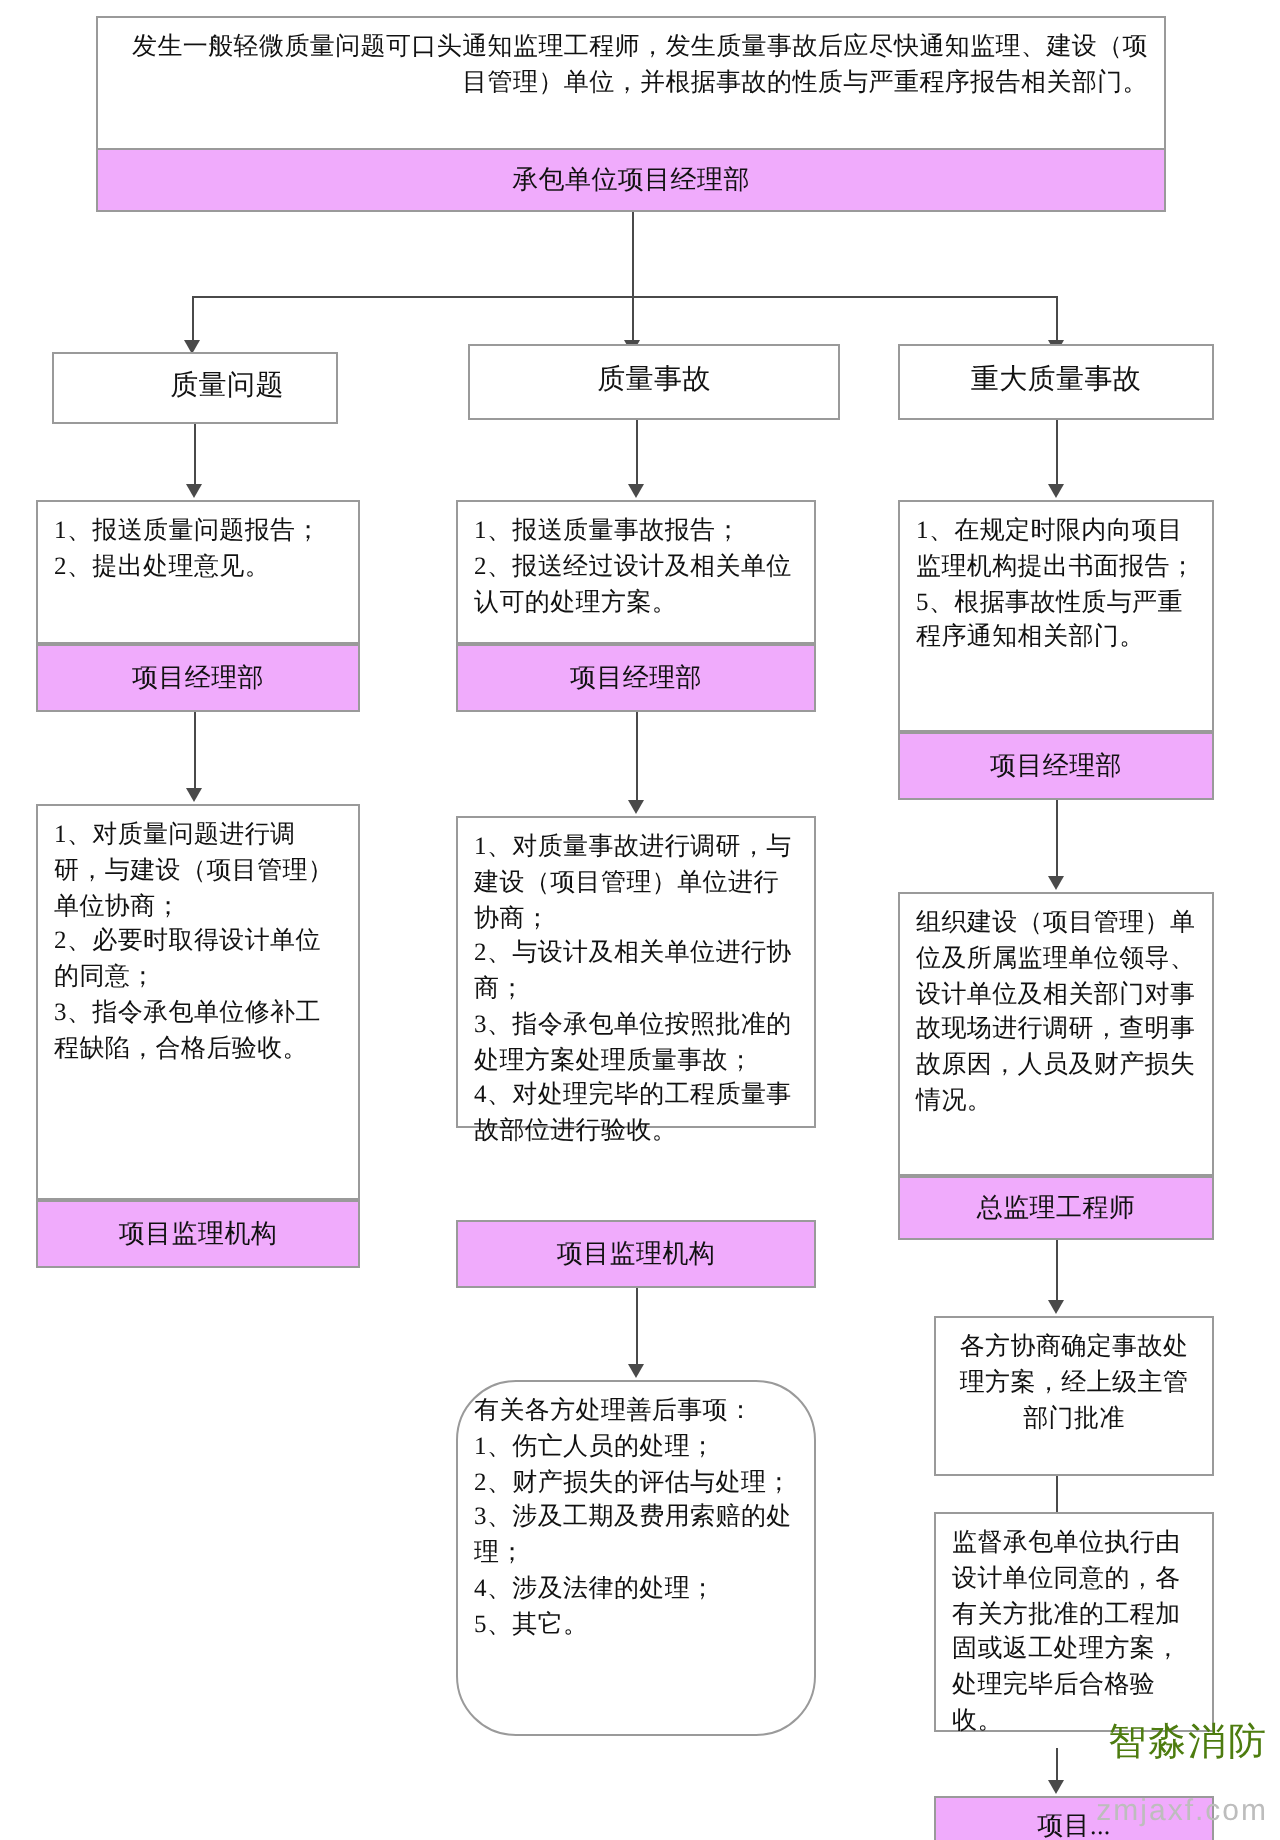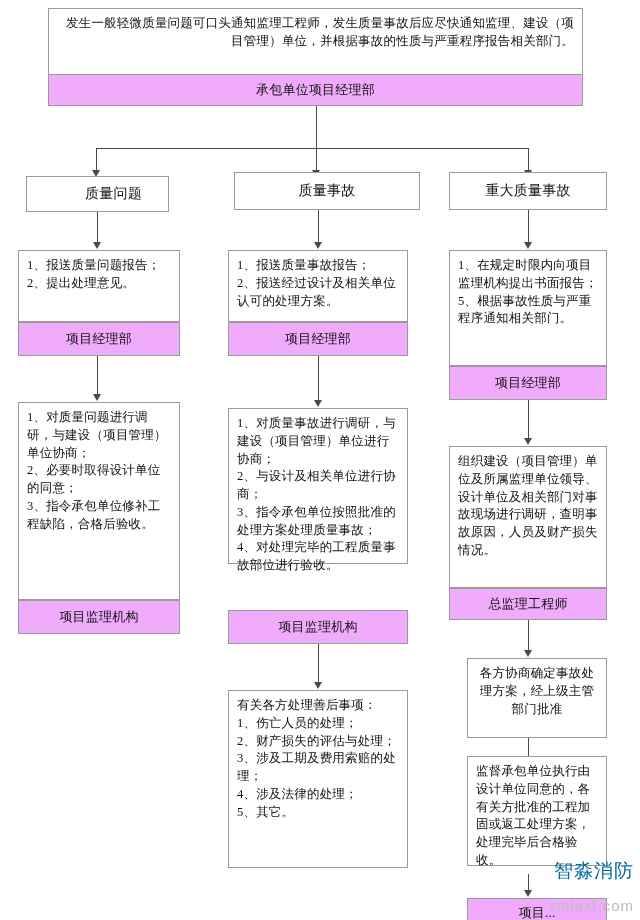--- a/index.html
+++ b/index.html
@@ -64,21 +64,21 @@
     border-right: 4px solid transparent;
     border-top: 7px solid #4a4a4a;
   }
   .watermark {
     position: absolute;
     right: 6px;
     color: #b9b9b9;
     font-family: "Liberation Sans", sans-serif;
     letter-spacing: 1px;
   }
-  .wm1 { bottom: 36px; font-size: 19px; color: #0369a1; }
+  .wm1 { bottom: 36px; font-size: 19px; color: #4d7c0f; }
   .wm2 { bottom: 6px; font-size: 15px; color: #bdbdbd; }
 </style>
 </head>
 <body>
 
 <div id="canvas">
 
   <div class="box" style="left:48px; top:8px; width:535px; height:76px;text-align:right;">发生一般轻微质量问题可口头通知监理工程师，发生质量事故后应尽快通知监理、建设（项目管理）单位，并根据事故的性质与严重程序报告相关部门。</div>
 
   <div class="box gray hdr vcenter" style="left:48px; top:74px; width:535px; height:32px;">承包单位项目经理部</div>
@@ -124,21 +124,21 @@
 
   <div class="box" style="left:228px; top:408px; width:180px; height:156px;">1、对质量事故进行调研，与建设（项目管理）单位进行协商；
 2、与设计及相关单位进行协商；
 3、指令承包单位按照批准的处理方案处理质量事故；
 4、对处理完毕的工程质量事故部位进行验收。</div>
   <div class="box gray hdr vcenter" style="left:228px; top:610px; width:180px; height:34px;">项目监理机构</div>
 
   <div class="line vline" style="left:318px; top:644px; height:40px;"></div>
   <div class="arrow" style="left:314px; top:682px;"></div>
 
-  <div class="box" style="left:228px; top:690px; width:180px; height:178px;">有关各方处理善后事项：
+  <div class="box" style="left:228px; top:690px; width:180px; height:178px;border-radius:30px;">有关各方处理善后事项：
 1、伤亡人员的处理；
 2、财产损失的评估与处理；
 3、涉及工期及费用索赔的处理；
 4、涉及法律的处理；
 5、其它。</div>
 
   <div class="box center vcenter big" style="left:449px; top:172px; width:158px; height:38px;">重大质量事故</div>
 
   <div class="line vline" style="left:528px; top:210px; height:34px;"></div>
   <div class="arrow" style="left:524px; top:242px;"></div>

